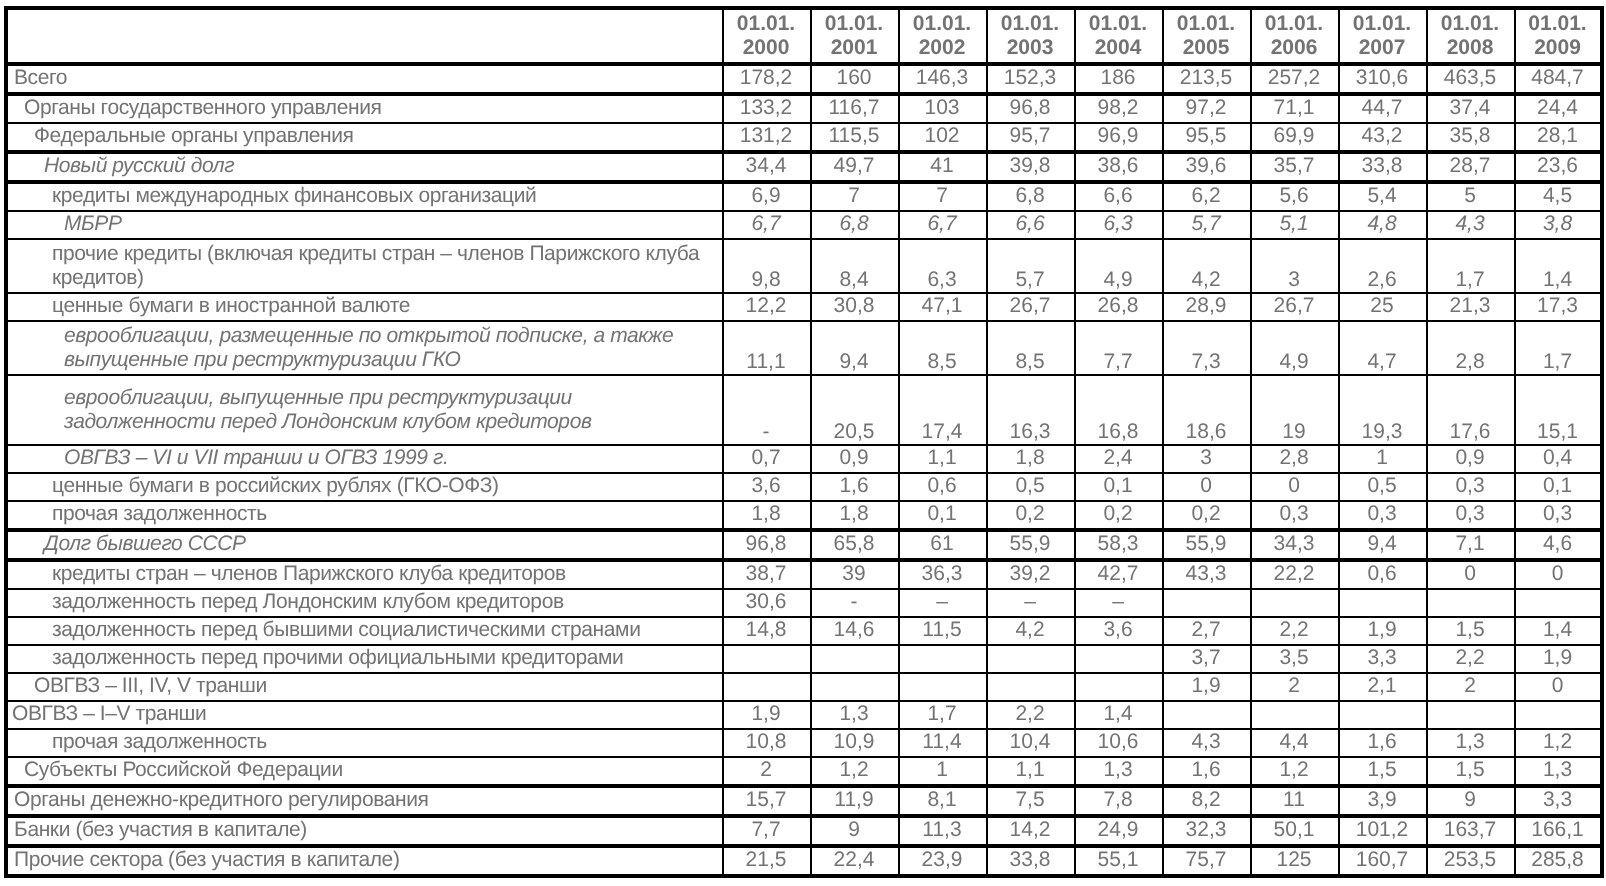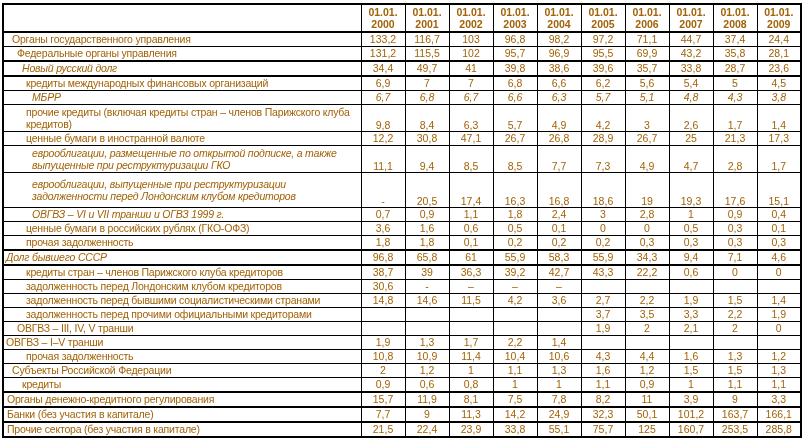--- a/index.html
+++ b/index.html
@@ -1,18 +1,18 @@
 <!DOCTYPE html>
 <html><head>
 <meta charset="utf-8">
 <style>
   html,body { margin:0; padding:0; background:#ffffff; }
   .page {
     width:803px; height:443px; background:#fff; overflow:hidden;
-    font-family:"Liberation Sans", sans-serif; color:#a16207;
+    font-family:"Liberation Sans", sans-serif; color:#737373;
     box-sizing:border-box; padding:3px 2px 2px 2px;
   }
   table.debt {
     border-collapse:collapse; table-layout:fixed; width:799px;
     border:2px solid #000;
   }
   col.c-label { width:358px; }
   col.c-data  { width:44px;  }
   th, td {
     border:1px solid #000; font-size:10.5px; line-height:1.15;
@@ -62,20 +62,33 @@
           <th class="hdr"><span>01.01.</span><br><span>2003</span></th>
           <th class="hdr"><span>01.01.</span><br><span>2004</span></th>
           <th class="hdr"><span>01.01.</span><br><span>2005</span></th>
           <th class="hdr"><span>01.01.</span><br><span>2006</span></th>
           <th class="hdr"><span>01.01.</span><br><span>2007</span></th>
           <th class="hdr"><span>01.01.</span><br><span>2008</span></th>
           <th class="hdr"><span>01.01.</span><br><span>2009</span></th>
         </tr>
     </thead>
     <tbody>
+        <tr class="b tb">
+          <td class="lbl" style="padding-left: 3px;">Всего</td>
+          <td class="val">178,2</td>
+          <td class="val">160</td>
+          <td class="val">146,3</td>
+          <td class="val">152,3</td>
+          <td class="val">186</td>
+          <td class="val">213,5</td>
+          <td class="val">257,2</td>
+          <td class="val">310,6</td>
+          <td class="val">463,5</td>
+          <td class="val">484,7</td>
+        </tr>
         <tr class="b">
           <td class="lbl" style="padding-left: 8px;">Органы государственного управления</td>
           <td class="val">133,2</td>
           <td class="val">116,7</td>
           <td class="val">103</td>
           <td class="val">96,8</td>
           <td class="val">98,2</td>
           <td class="val">97,2</td>
           <td class="val">71,1</td>
           <td class="val">44,7</td>
@@ -219,21 +232,21 @@
           <td class="val">0,1</td>
           <td class="val">0,2</td>
           <td class="val">0,2</td>
           <td class="val">0,2</td>
           <td class="val">0,3</td>
           <td class="val">0,3</td>
           <td class="val">0,3</td>
           <td class="val">0,3</td>
         </tr>
         <tr class="b bi tt tb">
-          <td class="lbl" style="padding-left: 2px;">Долг бывшего СССР</td>
+          <td class="lbl" style="padding-left: 18px;">Долг бывшего СССР</td>
           <td class="val">96,8</td>
           <td class="val">65,8</td>
           <td class="val">61</td>
           <td class="val">55,9</td>
           <td class="val">58,3</td>
           <td class="val">55,9</td>
           <td class="val">34,3</td>
           <td class="val">9,4</td>
           <td class="val">7,1</td>
           <td class="val">4,6</td>
@@ -334,33 +347,20 @@
           <td class="val">2</td>
           <td class="val">1,2</td>
           <td class="val">1</td>
           <td class="val">1,1</td>
           <td class="val">1,3</td>
           <td class="val">1,6</td>
           <td class="val">1,2</td>
           <td class="val">1,5</td>
           <td class="val">1,5</td>
           <td class="val">1,3</td>
-        </tr>
-        <tr class="">
-          <td class="lbl" style="padding-left: 18px;">кредиты</td>
-          <td class="val">0,9</td>
-          <td class="val">0,6</td>
-          <td class="val">0,8</td>
-          <td class="val">1</td>
-          <td class="val">1</td>
-          <td class="val">1,1</td>
-          <td class="val">0,9</td>
-          <td class="val">1</td>
-          <td class="val">1,1</td>
-          <td class="val">1,1</td>
         </tr>
         <tr class="b tt tb">
           <td class="lbl" style="padding-left: 3px;">Органы денежно-кредитного регулирования</td>
           <td class="val">15,7</td>
           <td class="val">11,9</td>
           <td class="val">8,1</td>
           <td class="val">7,5</td>
           <td class="val">7,8</td>
           <td class="val">8,2</td>
           <td class="val">11</td>

